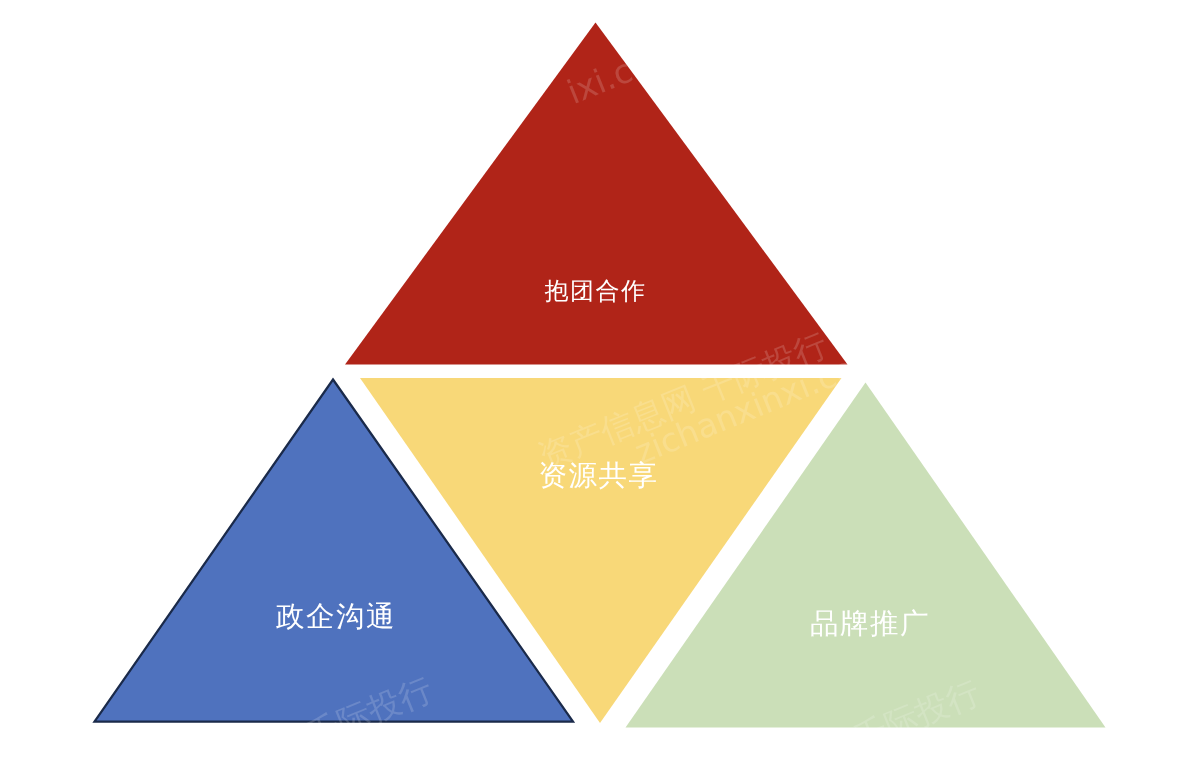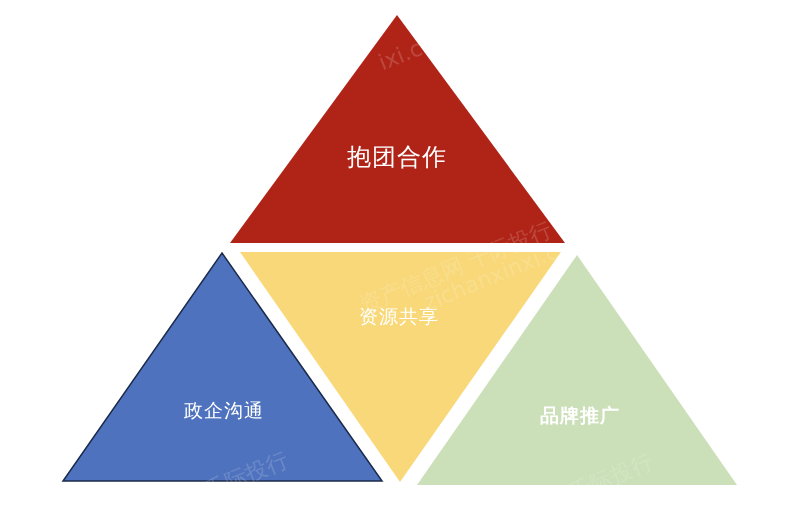--- a/index.html
+++ b/index.html
@@ -25,21 +25,21 @@
       width: 800px; height: 508px;
     }
     .label {
       position: absolute;
       color: #ffffff;
       font-size: 19px;
       letter-spacing: 1px;
       white-space: nowrap;
       transform: translate(-50%, -50%);
     }
-    .label.top { font-size: 24px; }
+    .label.top { font-size: 16px; margin-top: 38px; }
     .wm {
       position: absolute;
       color: rgba(255,255,255,0.16);
       font-size: 22px;
       white-space: nowrap;
       transform-origin: left top;
       transform: rotate(-22deg);
       pointer-events: none;
     }
   </style>
@@ -56,14 +56,14 @@
 
   <div class="wm" id="wm0" style="left: 355px; top: 292px;">资产信息网 千际投行</div>
   <div class="wm" id="wm1" style="left: 420px; top: 292px;">zichanxinxi.com</div>
   <div class="wm" id="wm2" style="left: 375px; top: 52px;">ixi.c</div>
   <div class="wm" id="wm3" style="left: 200px; top: 478px;">千际投行</div>
   <div class="wm" id="wm4" style="left: 565px; top: 480px;">千际投行</div>
 
   <div class="label top" id="lbl0" style="left: 397px; top: 157px;">抱团合作</div>
   <div class="label" id="lbl1" style="left: 399px; top: 317px;">资源共享</div>
   <div class="label" id="lbl2" style="left: 224px; top: 411px; font-family: Liberation Serif, serif;">政企沟通</div>
-  <div class="label" id="lbl3" style="left: 580px; top: 416px; font-weight: bold;">品牌推广</div>
+  <div class="label" id="lbl3" style="left: 580px; top: 416px;">品牌推广</div>
 </div>
 
 </body></html>

